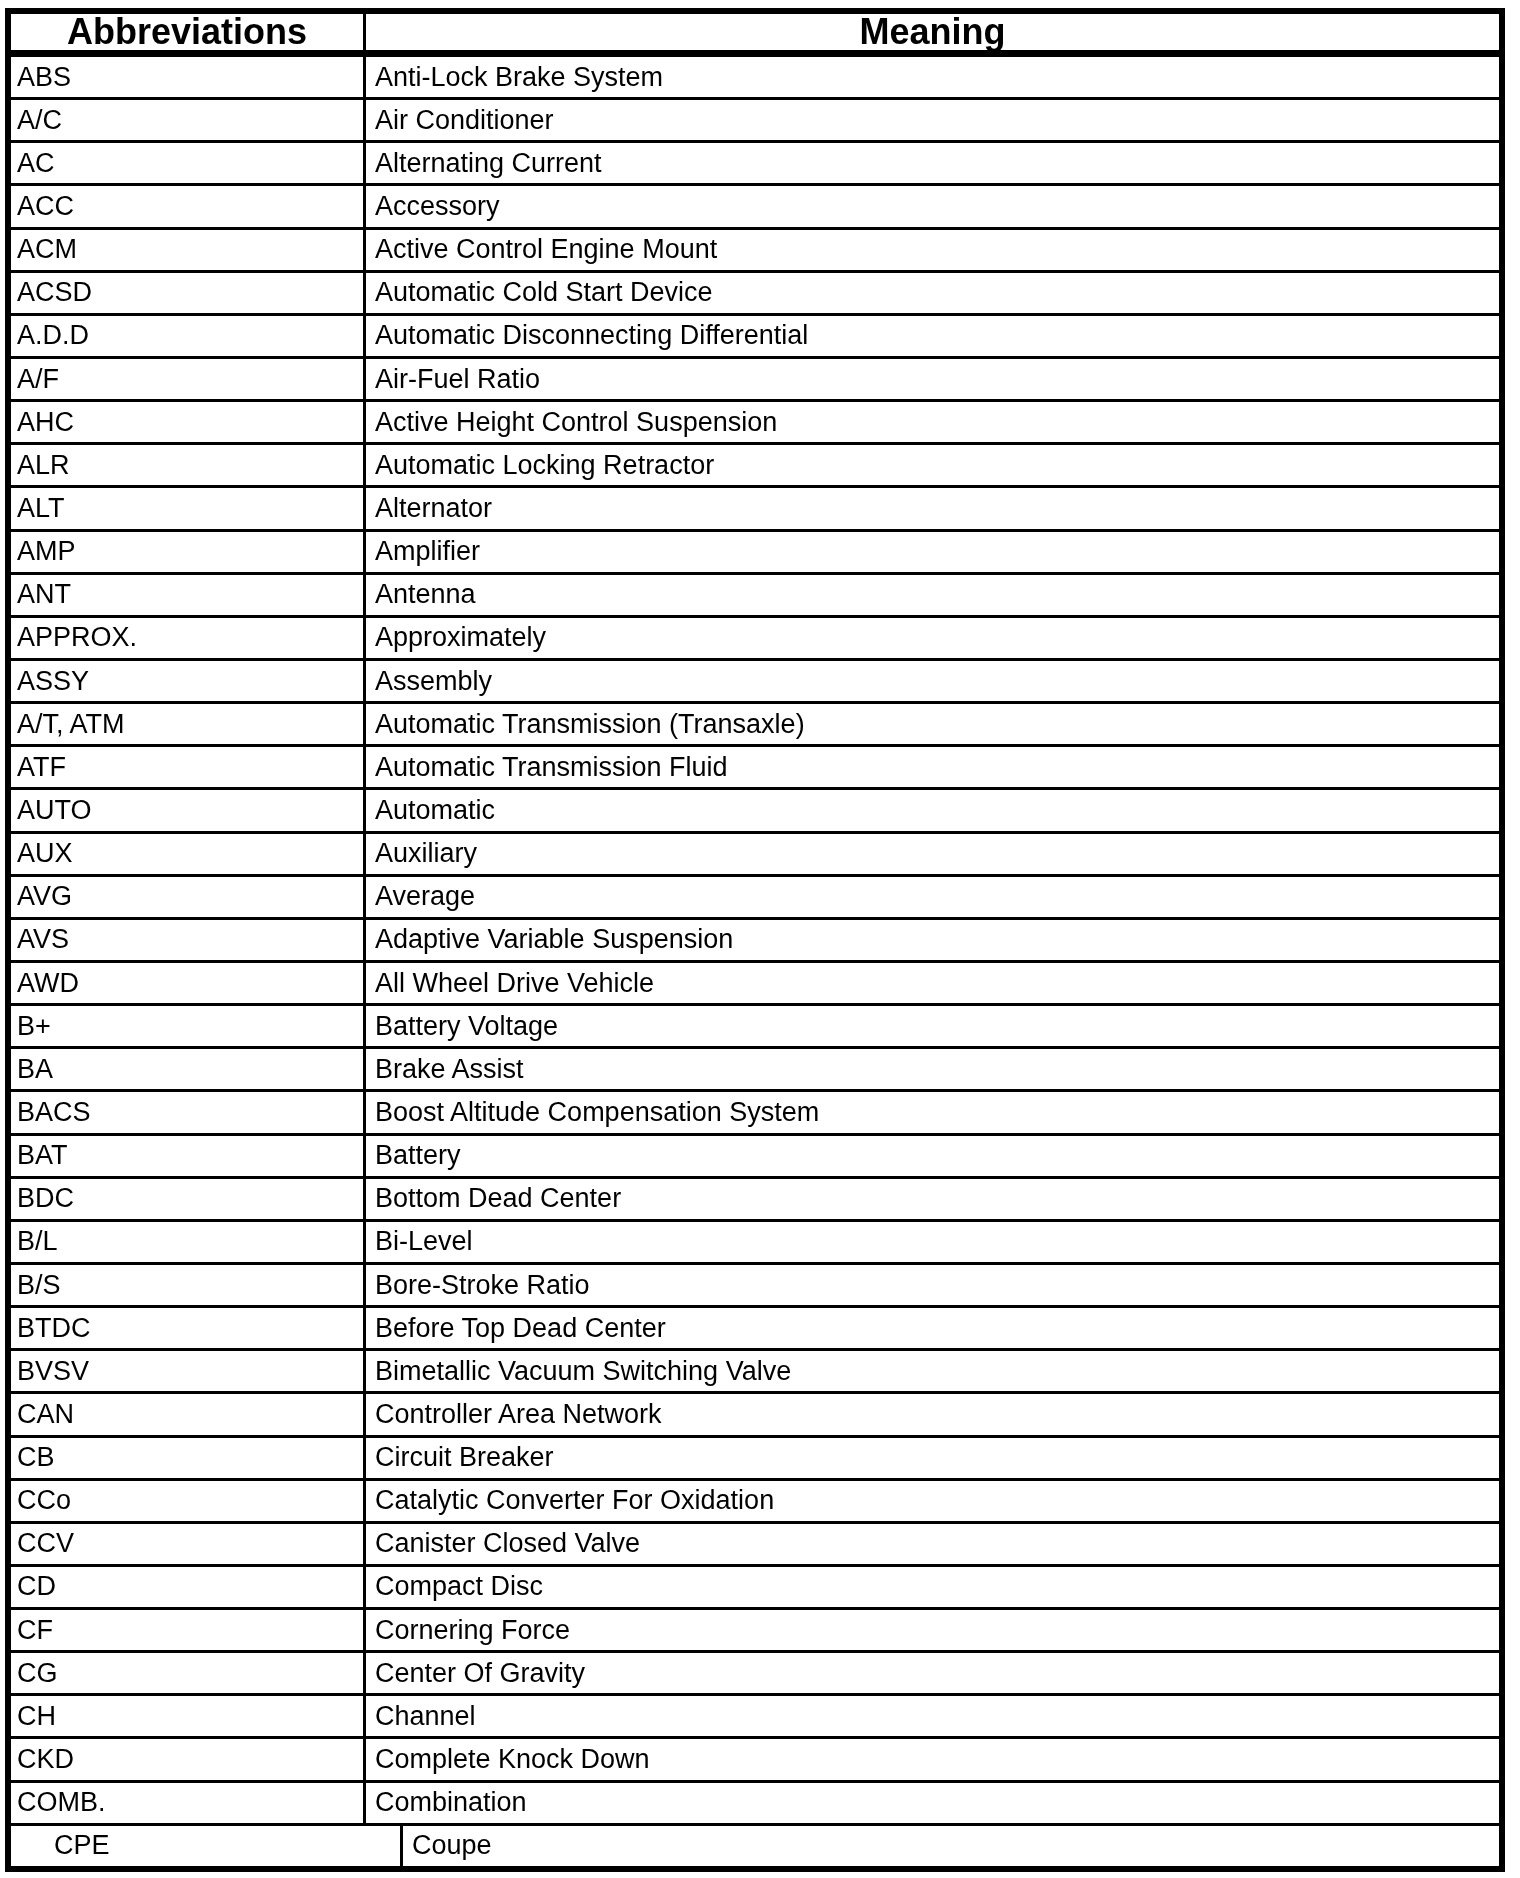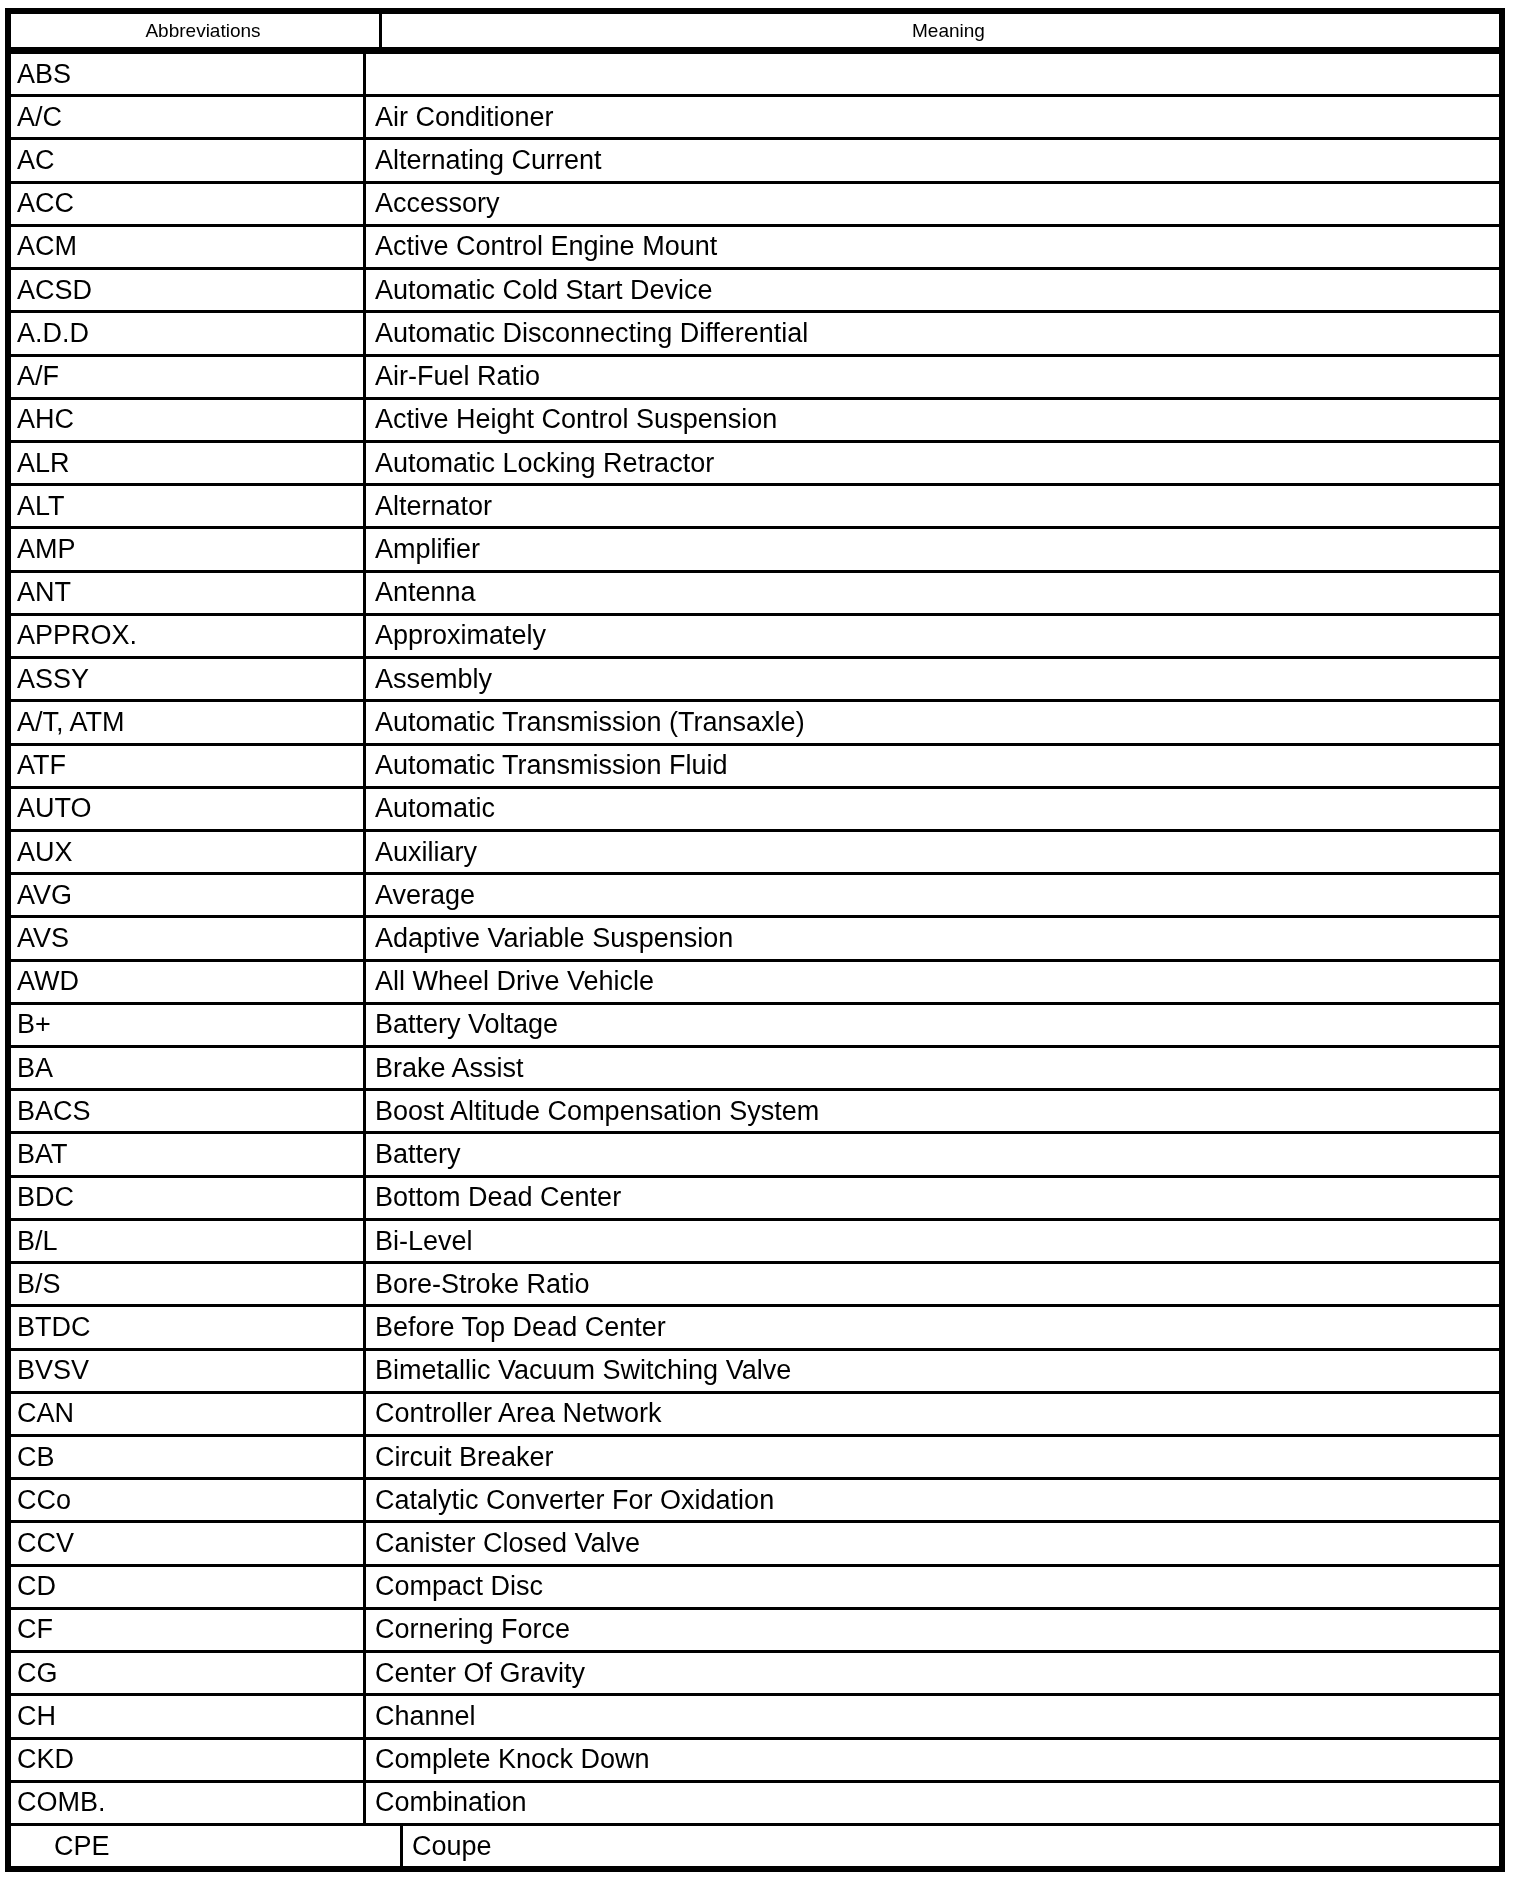--- a/index.html
+++ b/index.html
@@ -35,24 +35,23 @@
   .header-row {
     display: flex;
     flex: 0 0 40px;
     border-bottom: 7px solid #000000;
   }
 
   .header-cell {
     display: flex;
     align-items: center;
     justify-content: center;
-    font-weight: normal;
-    font-size: 19px;
+    font-weight: bold;
+    font-size: 36px;
     line-height: 1;
-    margin-left: 16px;
   }
 
   .header-cell.abbr { width: 355px; border-right: 3px solid #000000; }
   .header-cell.meaning { flex: 1; }
 
   .table-body {
     display: flex;
     flex-direction: column;
     flex: 1;
     text-align: right;
@@ -88,20 +87,21 @@
 
 <div class="page">
   <div class="abbrev-table">
     <div class="header-row">
       <div class="header-cell abbr">Abbreviations</div>
       <div class="header-cell meaning">Meaning</div>
     </div>
     <div class="table-body">
   <div class="data-row">
     <div class="cell abbr">ABS</div>
+    <div class="cell meaning">Anti-Lock Brake System</div>
   </div>
 
   <div class="data-row">
     <div class="cell abbr">A/C</div>
     <div class="cell meaning">Air Conditioner</div>
   </div>
 
   <div class="data-row">
     <div class="cell abbr">AC</div>
     <div class="cell meaning">Alternating Current</div>

